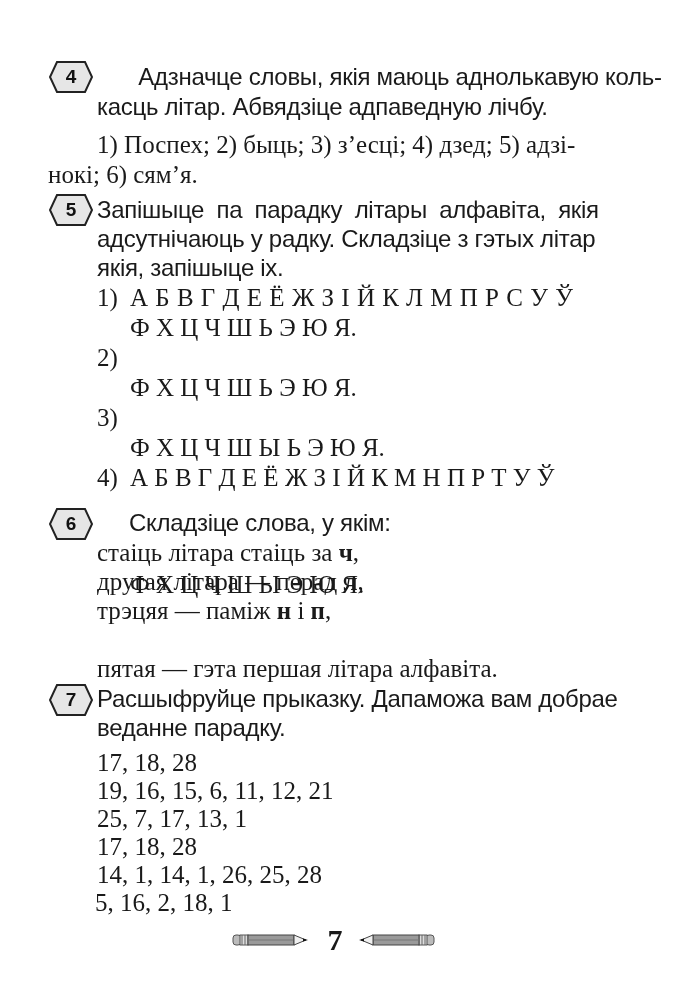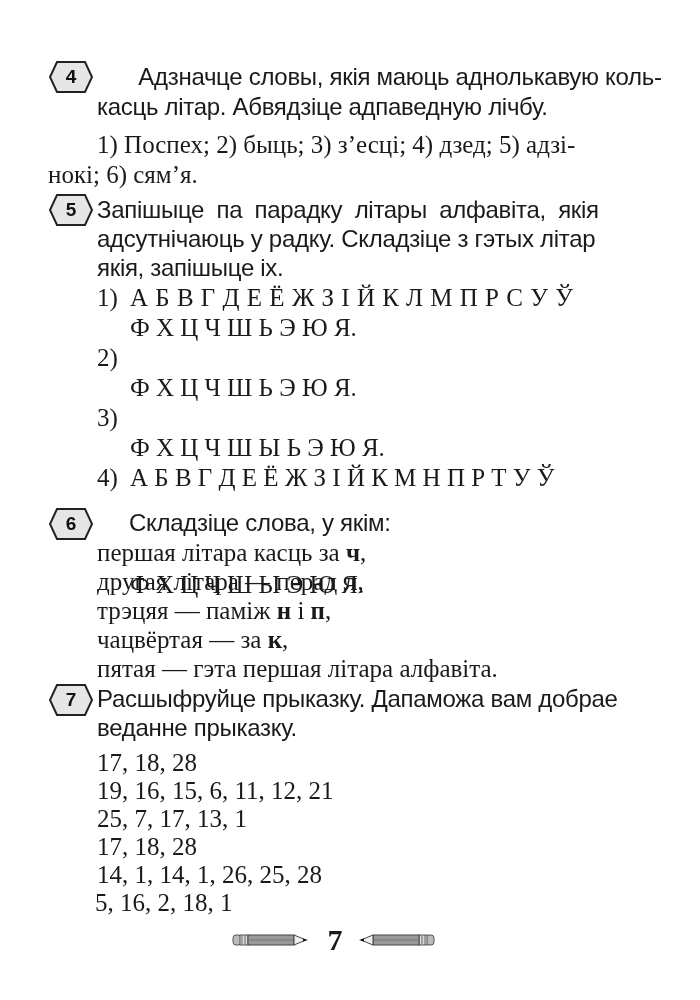--- a/index.html
+++ b/index.html
@@ -63,34 +63,33 @@
   <div class="line serif" style="left:130px; top:522px;margin-top:48px;">Ф Х Ц Ч Ш Ы Э Ю Я.</div>
 
   <div class="hex" style="left:48px; top:507px;">
     <svg width="46" height="34" viewBox="0 0 46 34">
       <polygon points="9,2 37,2 44,17 37,32 9,32 2,17" fill="#e6e6e6" stroke="#222" stroke-width="2"></polygon>
     </svg>
     <span>6</span>
   </div>
   <div class="line sans" style="left:97px; top:508px;margin-left:32px;">Складзіце слова, у якім:</div>
 
-  <div class="line serif" style="left:97px; top:538px;"><span>першая літара касць за </span><span class="b">ч</span><span>,</span></div>
+  <div class="line serif" style="left:97px; top:538px;"><span>стаіць літара стаіць за </span><span class="b">ч</span><span>,</span></div>
   <div class="line serif" style="left:97px; top:596px;"><span>трэцяя — паміж </span><span class="b">н</span><span> і </span><span class="b">п</span><span>,</span></div>
   <div class="line serif" style="left:97px; top:567px;"><span>другая літара — перад </span><span class="b">л</span><span>,</span></div>
-  <div class="line serif" style="left:97px; top:625px;"><span>чацвёртая — за </span><span class="b">к</span><span>,</span></div>
   <div class="line serif" style="left:97px; top:654px;"><span>пятая — гэта першая літара алфавіта.</span></div>
 
   <div class="hex" style="left:48px; top:683px;">
     <svg width="46" height="34" viewBox="0 0 46 34">
       <polygon points="9,2 37,2 44,17 37,32 9,32 2,17" fill="#e6e6e6" stroke="#222" stroke-width="2"></polygon>
     </svg>
     <span>7</span>
   </div>
   <div class="line sans" style="left:97px; top:684px;">Расшыфруйце прыказку. Дапаможа вам добрае</div>
-  <div class="line sans" style="left:97px; top:713px;">веданне прыказку.</div>
+  <div class="line sans" style="left:97px; top:713px;">веданне парадку.</div>
 
   <div class="line serif" style="left:97px; top:748px;">17, 18, 28</div>
   <div class="line serif" style="left:97px; top:776px;">19, 16, 15, 6, 11, 12, 21</div>
   <div class="line serif" style="left:97px; top:804px;">25, 7, 17, 13, 1</div>
   <div class="line serif" style="left:97px; top:832px;">17, 18, 28</div>
   <div class="line serif" style="left:97px; top:860px;">14, 1, 14, 1, 26, 25, 28</div>
   <div class="line serif" style="left:95px; top:888px;">5, 16, 2, 18, 1</div>
 
   <div class="footer">
     <svg class="pencil" style="left:232px;" width="78" height="16" viewBox="0 0 78 16">

